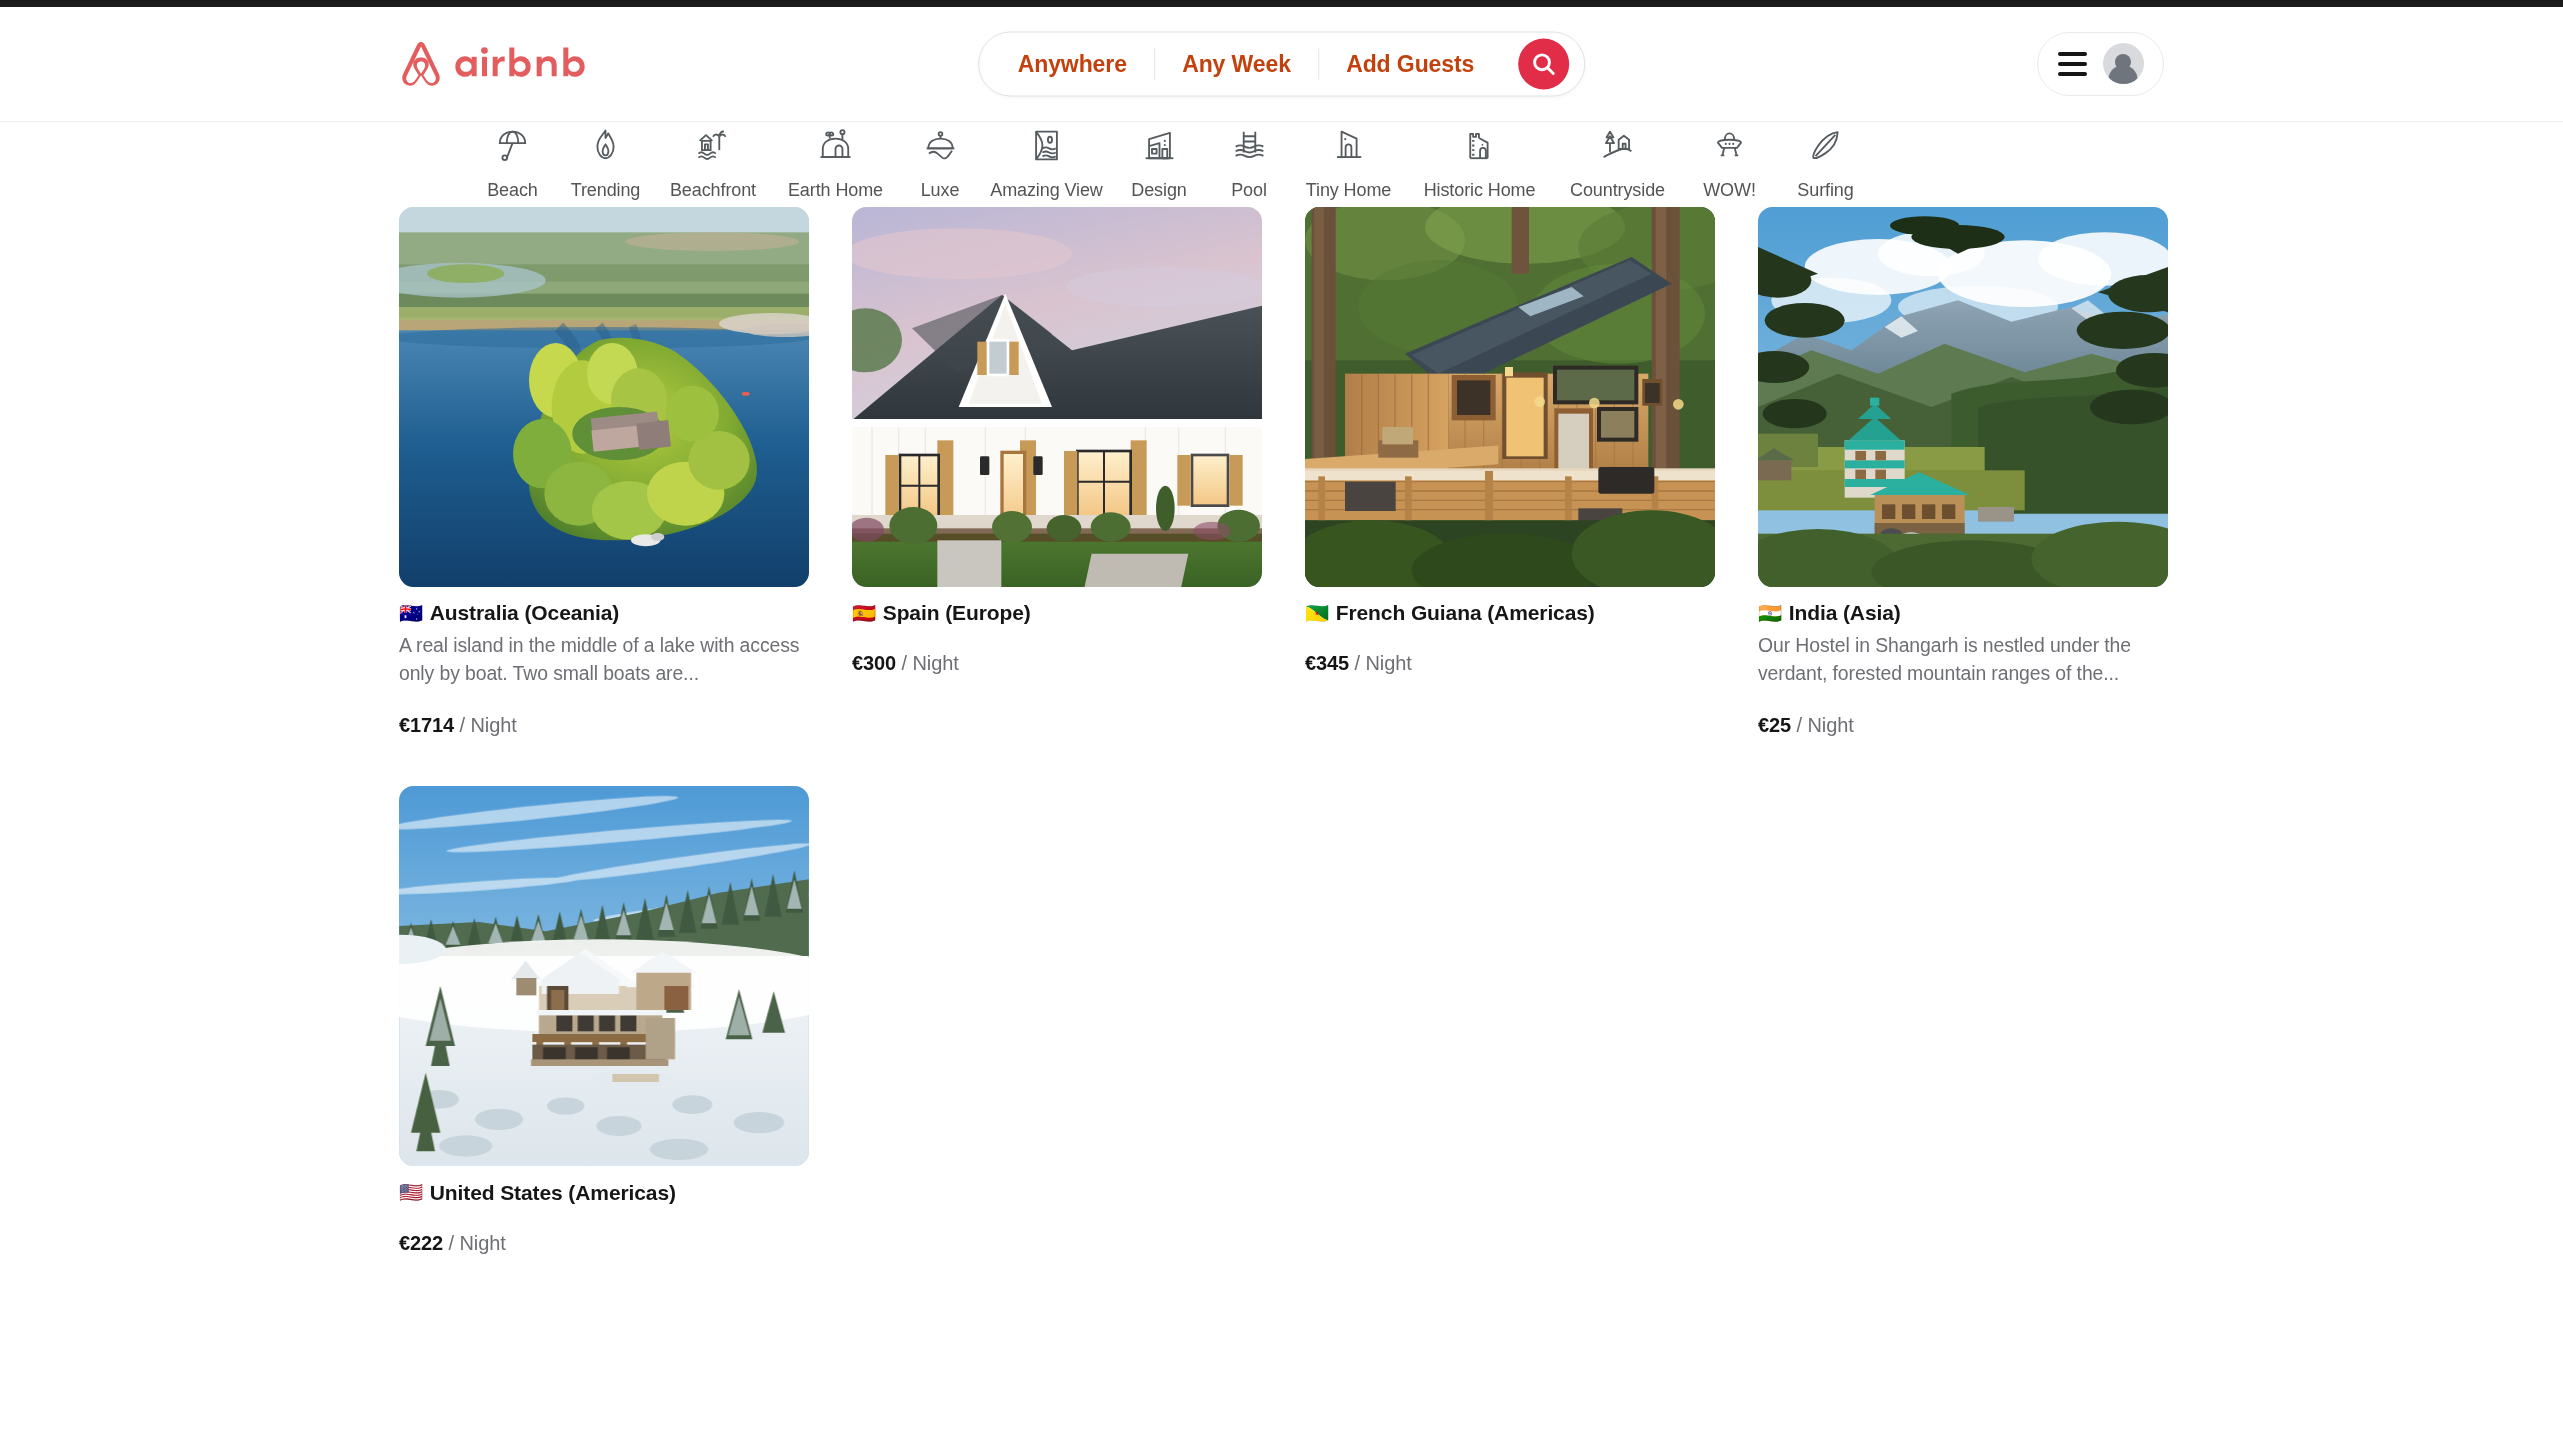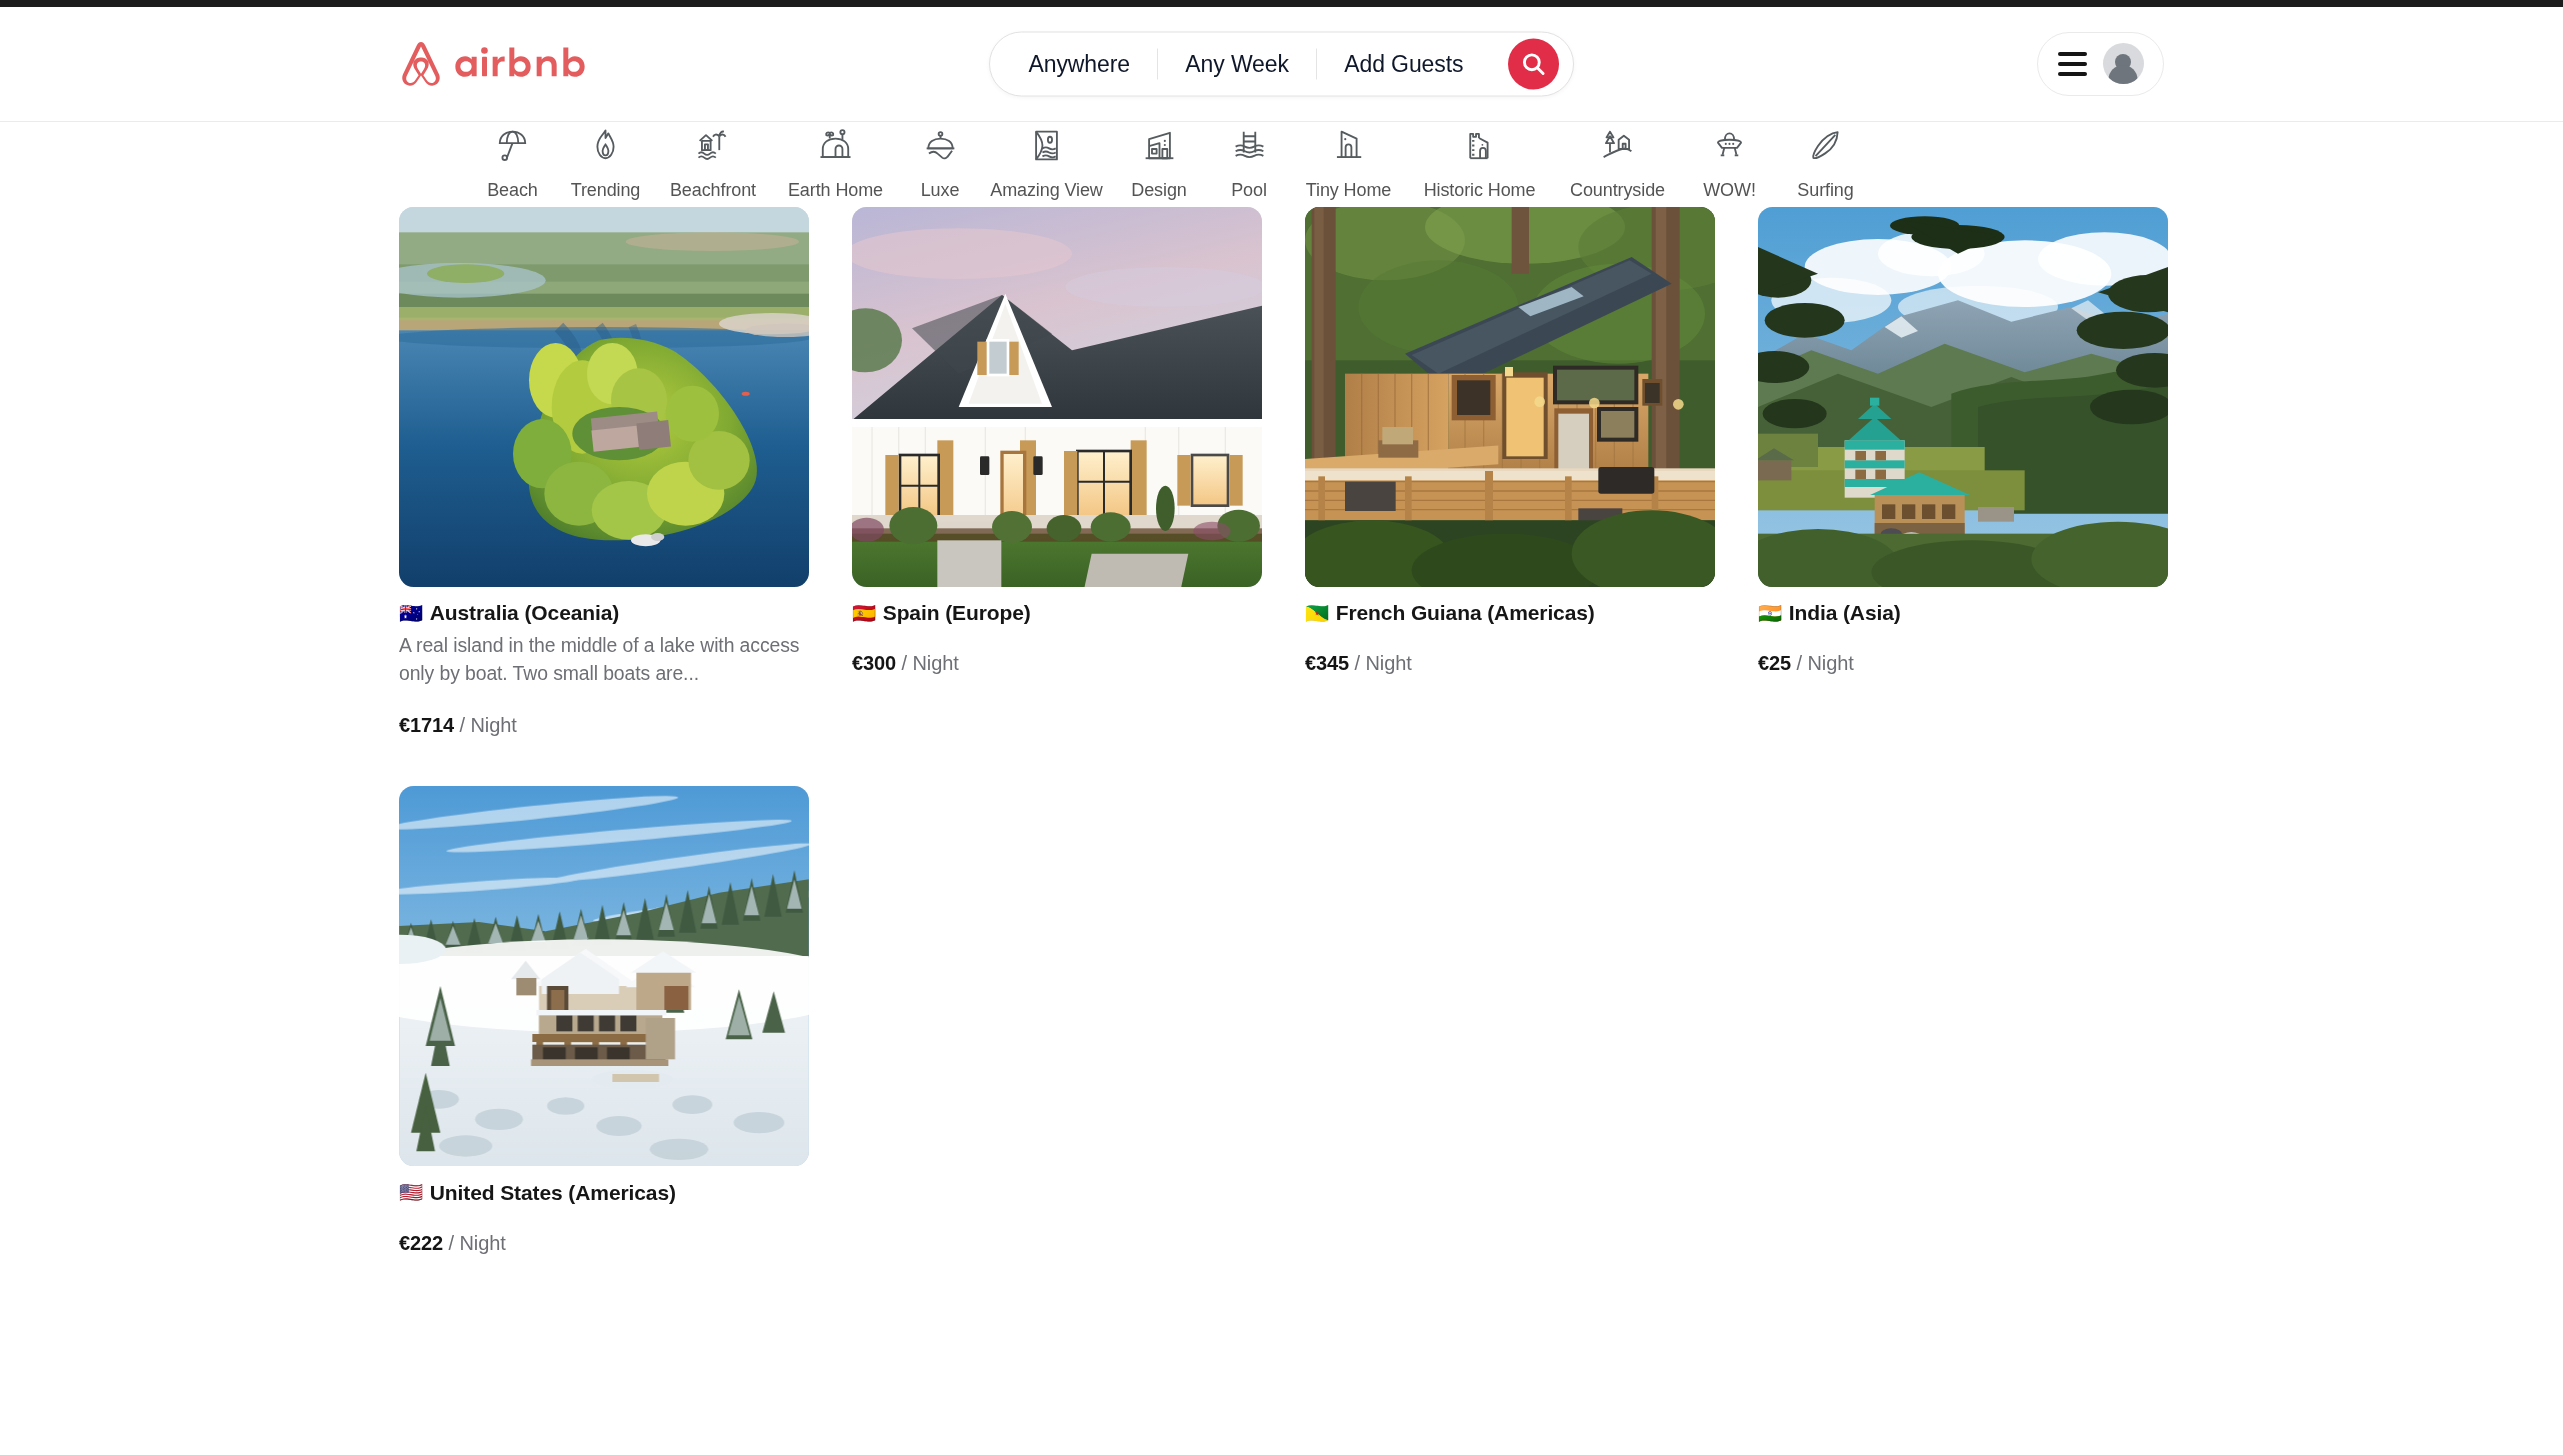--- a/index.html
+++ b/index.html
@@ -47,22 +47,22 @@
     background:#ffffff;
     border:1.3px solid #e2e2e2;
     border-radius:40px;
     box-shadow:0 1.3px 4px rgba(0,0,0,0.045);
     display:flex;
     align-items:center;
     padding:0 14.7px 0 0;
   }
   .search-seg {
     font-size:23px;
-    font-weight:400;
-    color:#0f172a;
+    font-weight:700;
+    color:#c2410c;
     padding:0 27px;
     white-space:nowrap;
     cursor:pointer;
     letter-spacing:-0.1px;
   }
   .search-seg.first { padding-left:39px; }
   .search-div {
     width:1.3px;
     height:31px;
     background:#e4e4e4;
@@ -714,20 +714,21 @@
           <ellipse cx="300" cy="45" rx="70" ry="18"></ellipse>
             <ellipse cx="250" cy="28" rx="52" ry="14"></ellipse>
           <path d="M215 20 L360 42 L300 70 Z"></path>
         </g>
       </svg>
     </div>
     <div class="card-title">
       <span class="flag">🇮🇳</span>
       <span>India (Asia)</span>
     </div>
+    <div class="card-desc">Our Hostel in Shangarh is nestled under the verdant, forested mountain ranges of the...</div>
     <div class="card-price">
       <b>€25</b>
       <span>/ Night</span>
     </div>
   </div>
 
   <div class="card">
     <div class="card-img">
       <svg viewBox="0 0 615 570" preserveAspectRatio="xMidYMid slice">
         <defs>

